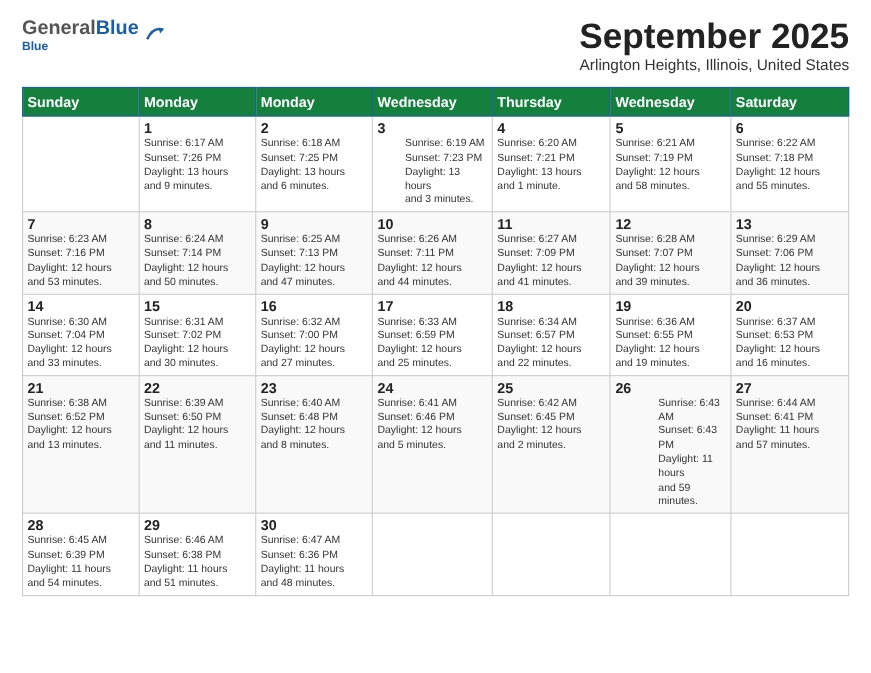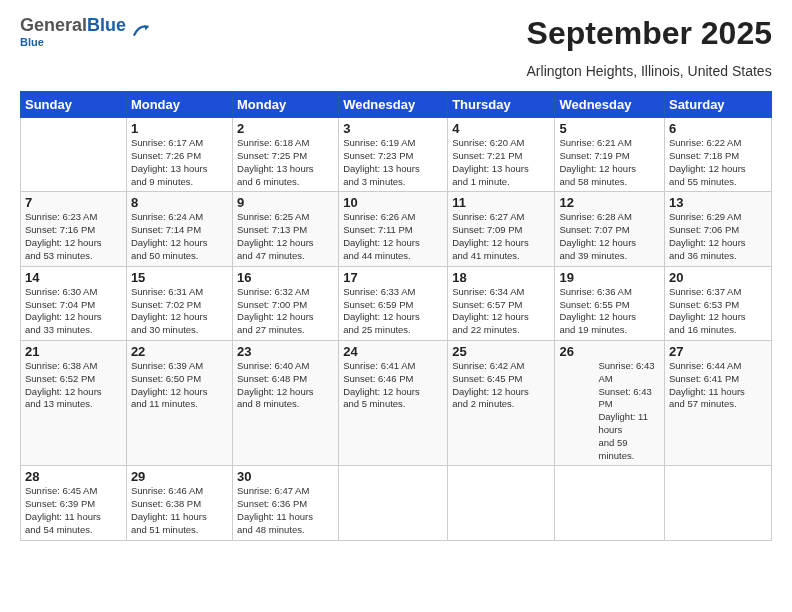--- a/index.html
+++ b/index.html
@@ -32,40 +32,40 @@
       line-height: 1.1;
     }
     .logo-general { color: #555; }
     .logo-blue { color: #1a5fa8; }
     .logo-icon {
       width: 22px;
       height: 22px;
       margin-left: 2px;
     }
     .title-block {
-      text-align: left;
+      text-align: right;
     }
     .month-title {
       font-size: 32px;
       font-weight: bold;
       color: #222;
       line-height: 1.1;
     }
     .location {
       font-size: 14px;
       color: #333;
-      margin-top: 12px;
+      margin-top: 0;
     }
     .calendar {
       width: 100%;
       border-collapse: collapse;
       border: 1px solid #ccc;
     }
     .calendar th {
-      background: #1d4ed8;
+      background: #15803d;
       color: #fff;
       font-size: 13px;
       font-weight: bold;
       padding: 5px 4px;
       text-align: left;
       border: 1px solid #1a5fa8;
     }
     .calendar td {
       border: 1px solid #ccc;
       vertical-align: top;
@@ -139,21 +139,21 @@
           </td>
           <td>
             <div class="day-num">2</div>
             <div class="day-info" style="white-space: pre-line;">Sunrise: 6:18 AM
 Sunset: 7:25 PM
 Daylight: 13 hours
 and 6 minutes.</div>
           </td>
           <td>
             <div class="day-num">3</div>
-            <div class="day-info" style="white-space: pre-line;">Sunrise: 6:19 AM
+            <div class="day-info" style="white-space: pre-line; margin-left: 25px;">Sunrise: 6:19 AM
 Sunset: 7:23 PM
 Daylight: 13 hours
 and 3 minutes.</div>
           </td>
           <td>
             <div class="day-num">4</div>
             <div class="day-info" style="white-space: pre-line;">Sunrise: 6:20 AM
 Sunset: 7:21 PM
 Daylight: 13 hours
 and 1 minute.</div>

